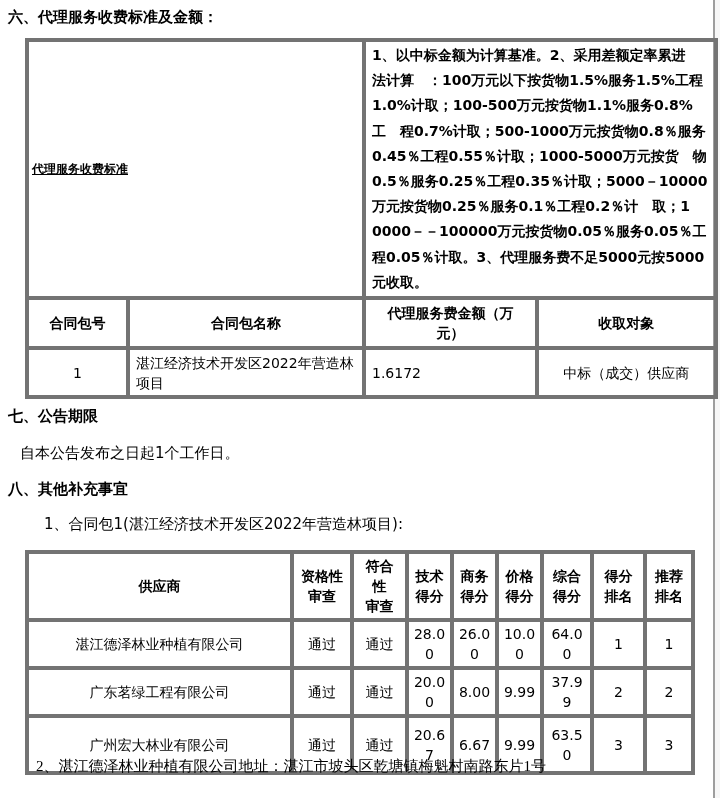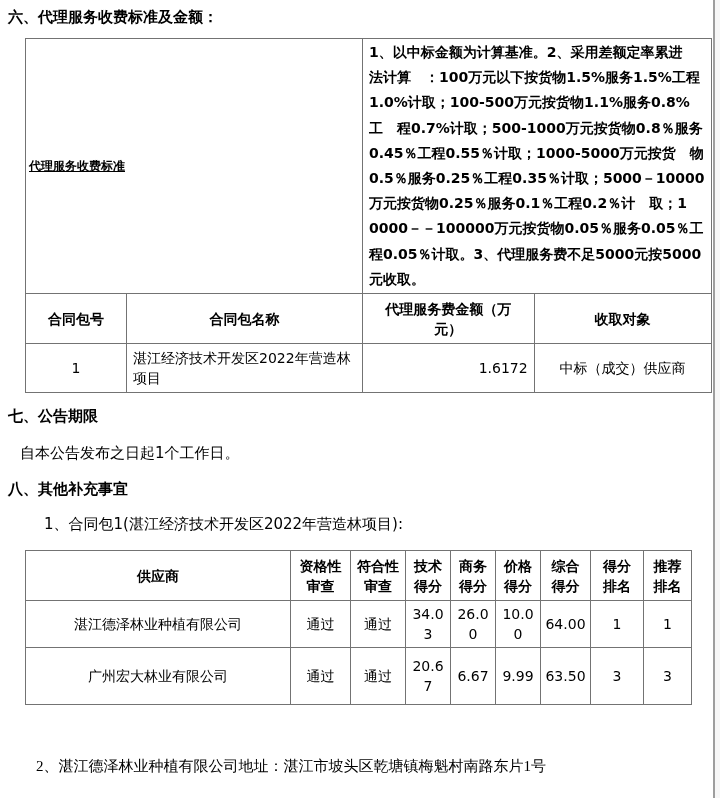--- a/index.html
+++ b/index.html
@@ -5,32 +5,32 @@
   html,body{margin:0;padding:0;}
   body{
     width:720px;height:798px;position:relative;background:#ffffff;color:#000;
     font-family:"DejaVu Sans","Liberation Sans",sans-serif;
     overflow:hidden;
   }
   .abs{position:absolute;}
   .sec-heading{font-size:15px;font-weight:bold;white-space:nowrap;}
   .para{font-size:15px;white-space:nowrap;}
   table{border-collapse:collapse;table-layout:fixed;}
-  td,th{border:1px solid #737373;overflow:hidden;vertical-align:middle;}
+  td,th{border:4px solid #737373;overflow:hidden;vertical-align:middle;}
   th{font-size:14px;font-weight:bold;text-align:center;white-space:pre-line;line-height:20px;padding:2px 6px;}
   td{font-size:14px;text-align:center;line-height:20px;padding:2px 3px;word-break:break-all;}
   #t1{left:25px;top:38px;}
   #t2{left:25px;top:550px;}
   .label-cell{font-weight:bold;font-size:12px;text-align:left;text-decoration:underline;}
   .fee-cell{
     text-align:left;font-weight:bold;white-space:pre;
     font-size:14px;line-height:25.2px;padding:1px 6px;overflow:hidden;
   }
   .name-cell{text-align:left;padding:2px 6px;}
-  .amount-cell{text-align:right;padding:2px 6px;margin-left:13px;}
+  .amount-cell{text-align:left;padding:2px 6px;margin-left:13px;}
   #h6{left:8px;top:8px;}
   #h7{left:8px;top:407px;}
   #p7{left:20px;top:444px;}
   #h8{left:8px;top:480px;}
   #p81{left:36px;top:515px;margin-left:8px;}
   #p82{left:36px;top:757px;font-family:Liberation Serif, serif;}
   .edge-strip{left:715px;top:0;width:5px;height:798px;background:#f7f7f7;}
   .edge-line{left:713px;top:0;width:2px;height:798px;background:#9e9e9e;}
 </style>
 </head>
@@ -113,26 +113,37 @@
 得分</th>
       <th>得分
 排名</th>
       <th>推荐
 排名</th>
     </tr>
     <tr style="height:47px;">
       <td>湛江德泽林业种植有限公司</td>
       <td>通过</td>
       <td>通过</td>
-      <td>34.03</td>
+      <td>28.00</td>
       <td>26.00</td>
       <td>10.00</td>
       <td>64.00</td>
       <td>1</td>
       <td>1</td>
+    </tr>
+    <tr style="height:47px;">
+      <td>广东茗绿工程有限公司</td>
+      <td>通过</td>
+      <td>通过</td>
+      <td>20.00</td>
+      <td>8.00</td>
+      <td>9.99</td>
+      <td>37.99</td>
+      <td>2</td>
+      <td>2</td>
     </tr>
     <tr style="height:57px;">
       <td>广州宏大林业有限公司</td>
       <td>通过</td>
       <td>通过</td>
       <td>20.67</td>
       <td>6.67</td>
       <td>9.99</td>
       <td>63.50</td>
       <td>3</td>

